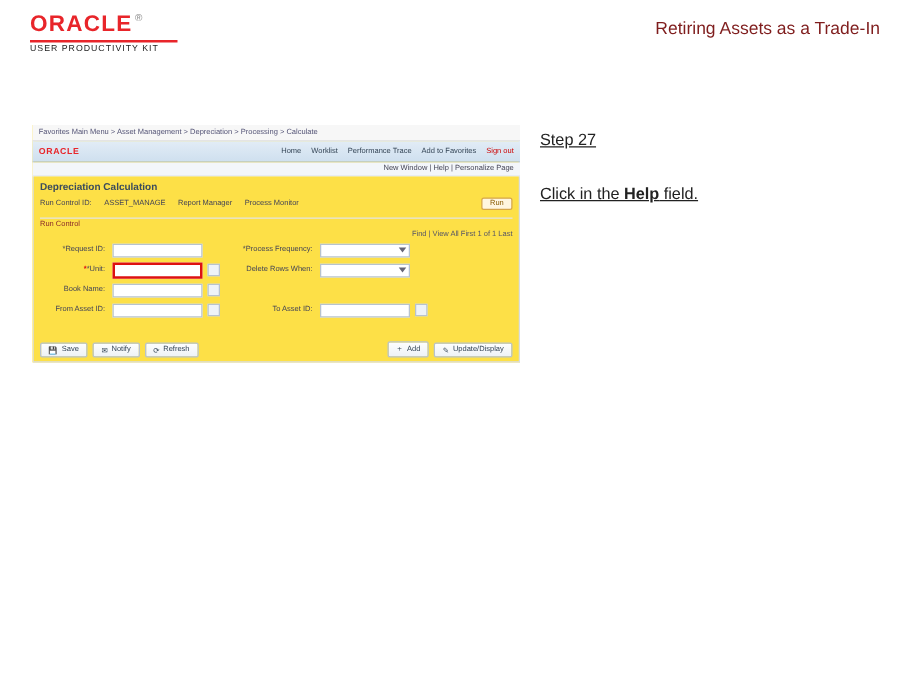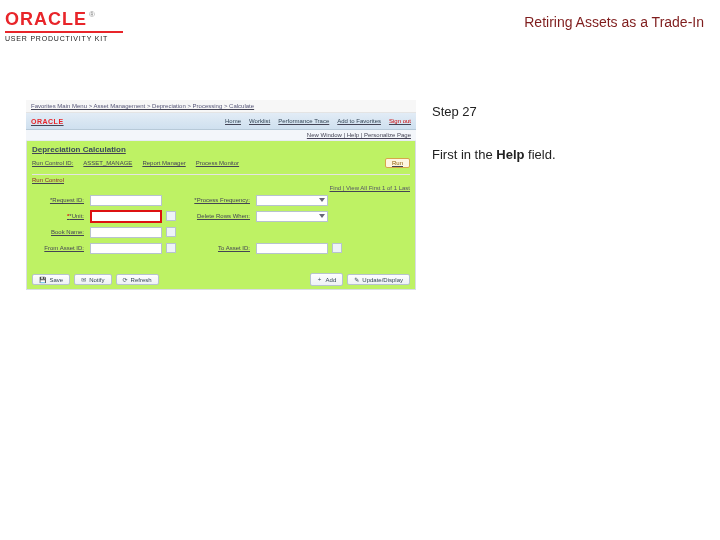--- a/index.html
+++ b/index.html
@@ -14,21 +14,21 @@
   }
   .page {
     position: relative;
     width: 720px;
     height: 540px;
   }
 
   
   .header {
     position: absolute;
-    left: 5px;
+    left: 24px;
     top: 10px;
     right: 16px;
     height: 40px;
   }
   .oracle-logo {
     display: inline-block;
     vertical-align: top;
   }
   .oracle-logo .brand {
     color: #e8252a;
@@ -78,35 +78,35 @@
     border: 0;
     background: #fff;
   }
   .col-text {
     position: absolute;
     left: 406px;
     top: 4px;
     right: 0;
     font-size: 13px;
     color: #222;
+    text-decoration: underline;
   }
   .step-label { margin: 0 0 28px 0; }
   .instruction { margin: 0; }
   .instruction b { font-weight: 700; }
 
   
   .app {
     width: 100%;
     height: 100%;
     position: relative;
     font-size: 6px;
     color: #445;
     box-shadow: 0 0 0 1px #d8dde4 inset;
-    background: #bef264;
-    text-decoration: underline;
+    background: #fde047;
   }
   .app .breadcrumb {
     background: #f7f7f7;
     border-bottom: 1px solid #e4e4e4;
     padding: 3px 5px;
     color: #557;
   }
   .app .brandbar {
     background: linear-gradient(#e2ecf6, #cfe0ef);
     height: 16px;
@@ -338,18 +338,18 @@
               <span class="ico">✎</span>
               <span>Update/Display</span>
             </span>
         </div>
       </div>
     </div>
 
     <div class="col-text">
       <p class="step-label">Step 27</p>
       <p class="instruction">
-        <span>First in the </span><b>Help</b><span> field.</span>
+        <span>Click in the </span><b>Help</b><span> field.</span>
       </p>
     </div>
 
   </div>
 </div>
 
 </body></html>

